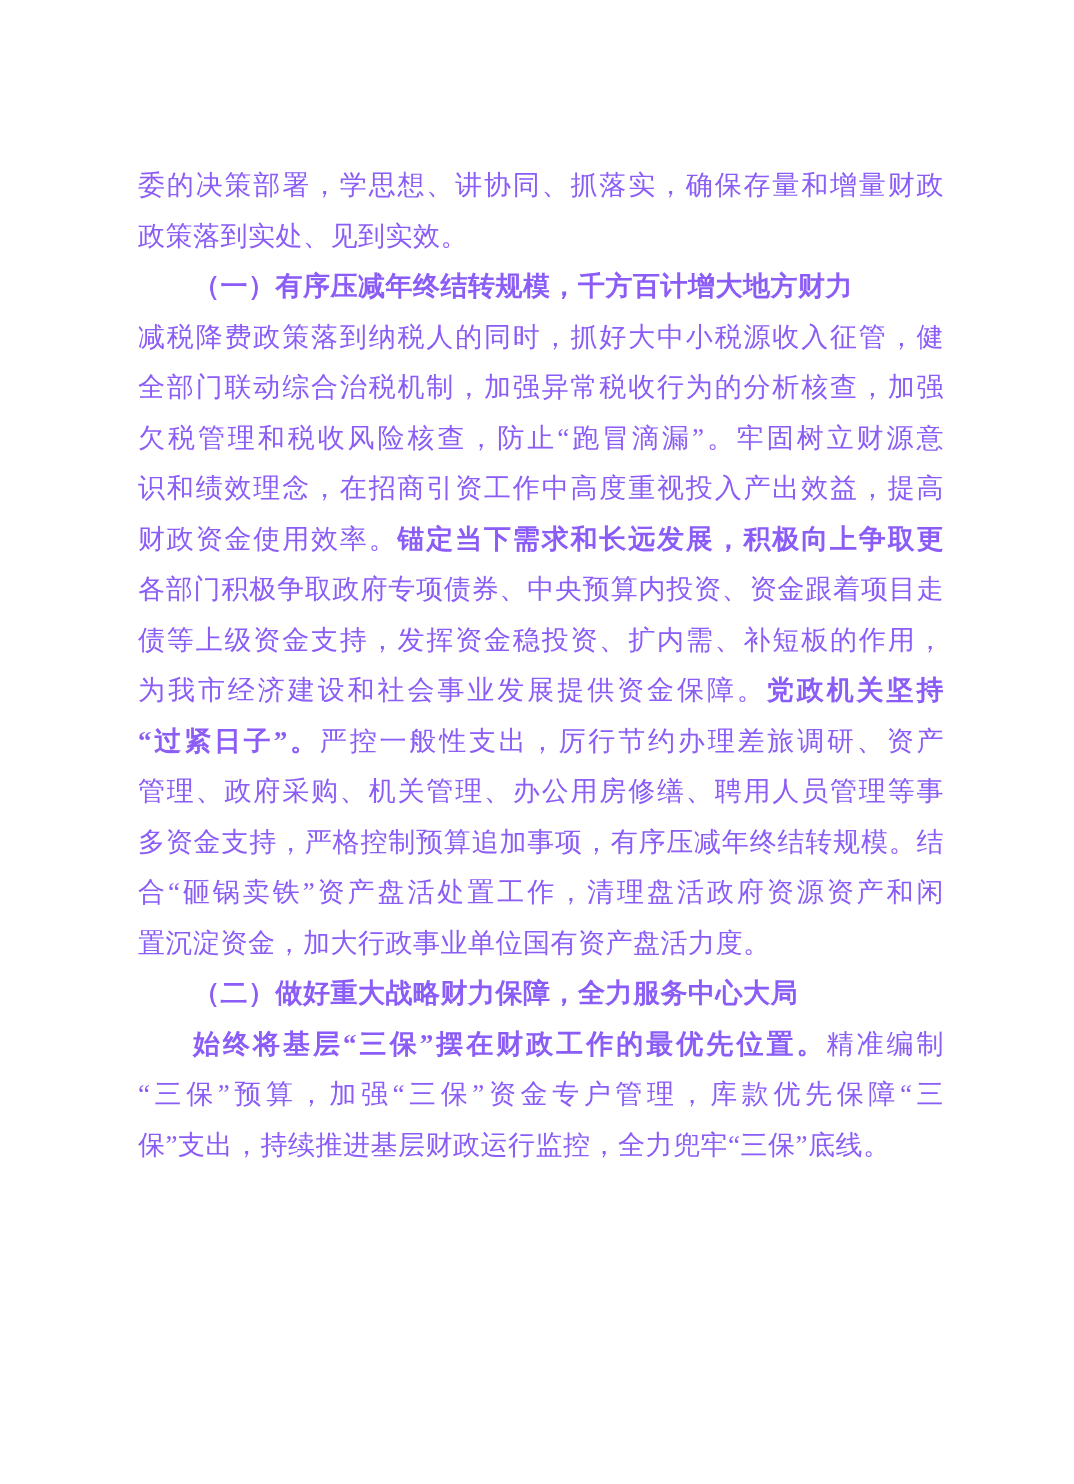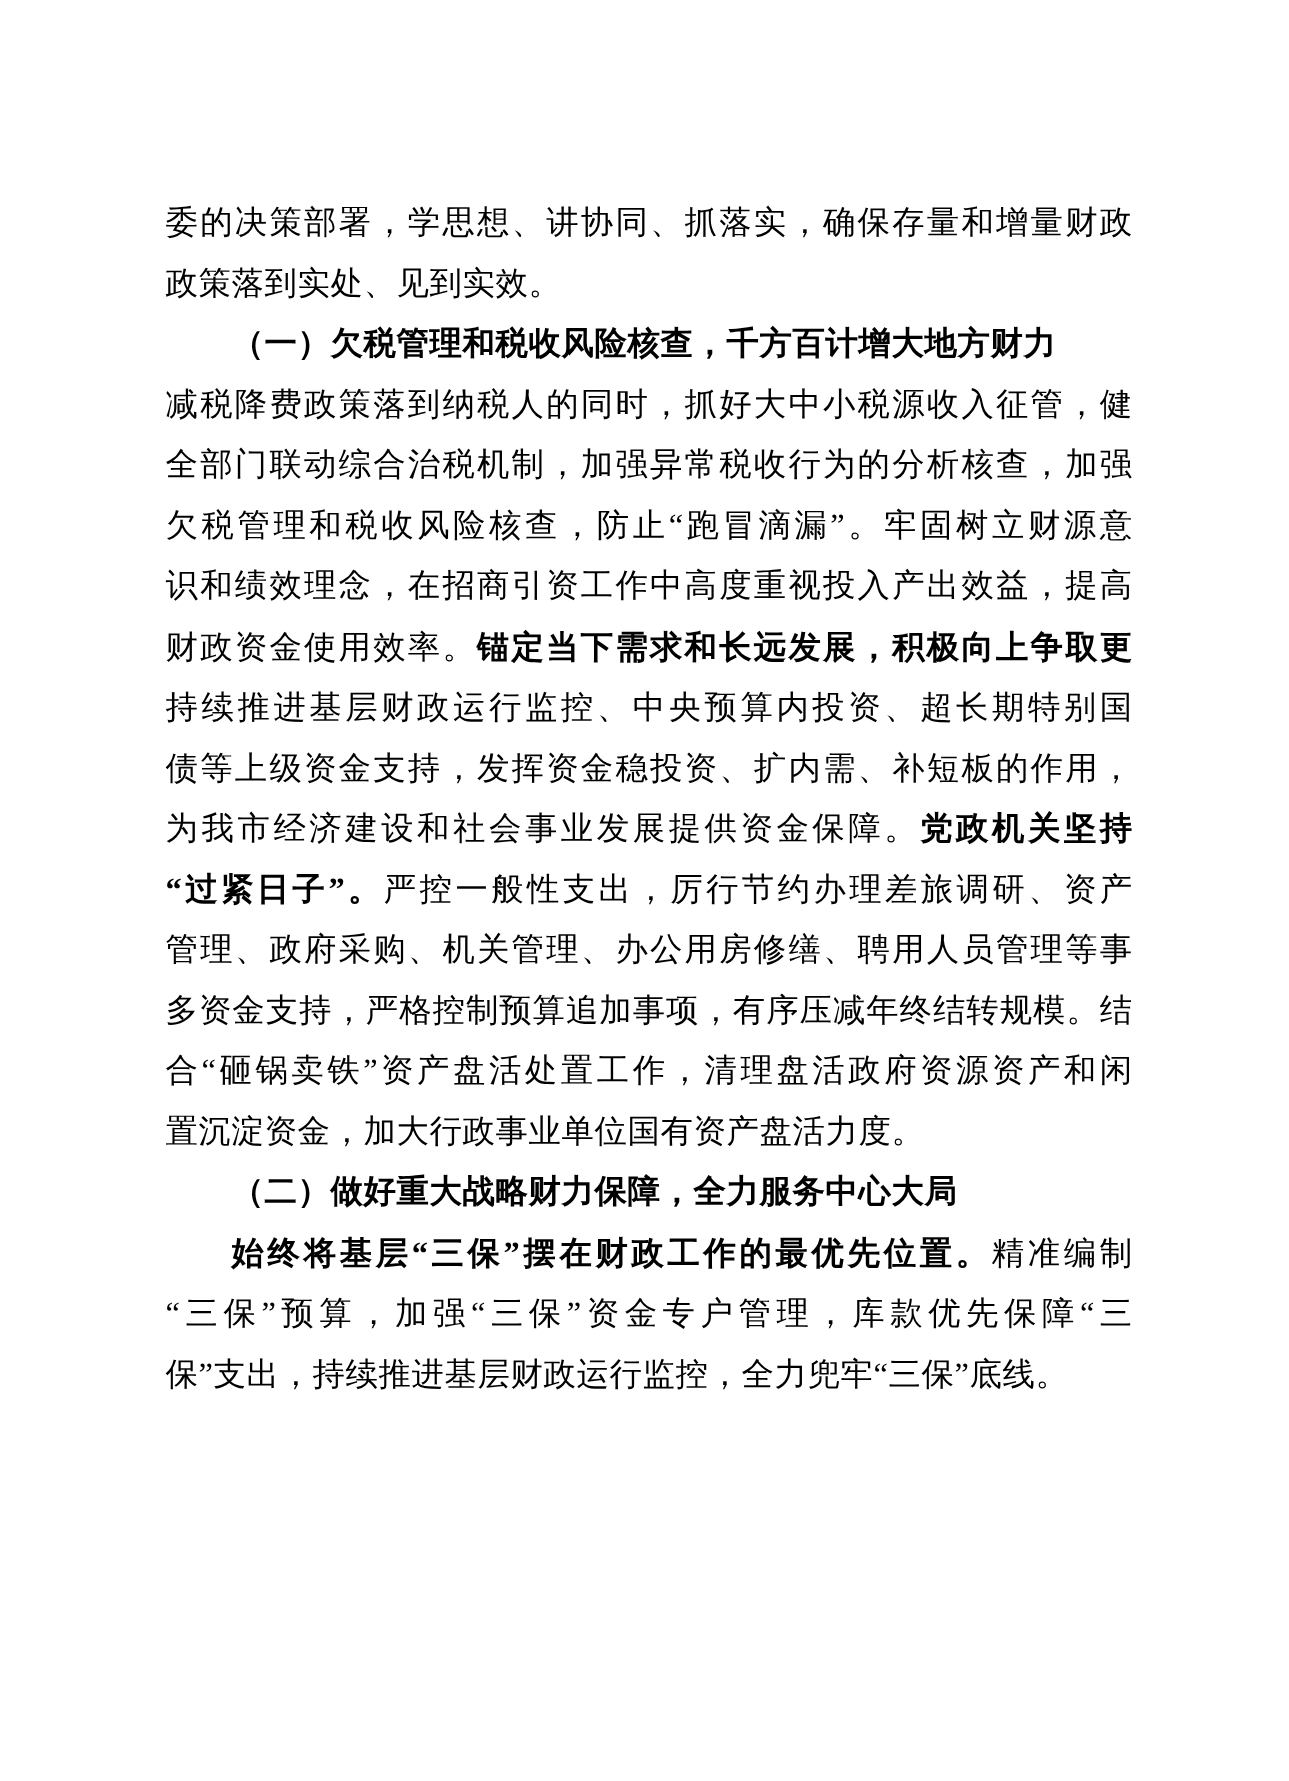--- a/index.html
+++ b/index.html
@@ -23,21 +23,21 @@
     width: 806px;
   }
   .line {
     font-size: 27px;
     line-height: 50.5px;
     height: 50.5px;
     text-align: justify;
     text-align-last: justify;
     text-justify: inter-ideograph;
     letter-spacing: 0.5px;
-    color: #000000;
+    color: #8b5cf6;
     overflow: hidden;
   }
   .line.noflush {
     text-align-last: left;
   }
   .line.indent {
     text-indent: 55px;
   }
   .seg {
     font-weight: 400;
@@ -46,27 +46,27 @@
     font-weight: 700;
   }
 </style>
 </head>
 <body>
 
 <div class="page">
   <div class="doc-body" id="doc-body">
       <div class="line"><span class="seg">委的决策部署，学思想、讲协同、抓落实，确保存量和增量财政</span></div>
       <div class="line noflush"><span class="seg">政策落到实处、见到实效。</span></div>
-      <div class="line indent noflush"><span class="seg bold">（一）欠税管理和税收风险核查，千方百计增大地方财力</span></div>
+      <div class="line indent noflush"><span class="seg bold">（一）有序压减年终结转规模，千方百计增大地方财力</span></div>
       <div class="line"><span class="seg">减税降费政策落到纳税人的同时，抓好大中小税源收入征管，健</span></div>
       <div class="line"><span class="seg">全部门联动综合治税机制，加强异常税收行为的分析核查，加强</span></div>
       <div class="line"><span class="seg">欠税管理和税收风险核查，防止“跑冒滴漏”。牢固树立财源意</span></div>
       <div class="line"><span class="seg">识和绩效理念，在招商引资工作中高度重视投入产出效益，提高</span></div>
       <div class="line"><span class="seg">财政资金使用效率。</span><span class="seg bold">锚定当下需求和长远发展，积极向上争取更</span></div>
-      <div class="line"><span class="seg">持续推进基层财政运行监控、中央预算内投资、超长期特别国</span></div>
+      <div class="line"><span class="seg">各部门积极争取政府专项债券、中央预算内投资、资金跟着项目走</span></div>
       <div class="line"><span class="seg">债等上级资金支持，发挥资金稳投资、扩内需、补短板的作用，</span></div>
       <div class="line"><span class="seg">为我市经济建设和社会事业发展提供资金保障。</span><span class="seg bold">党政机关坚持</span></div>
       <div class="line"><span class="seg bold">“过紧日子”。</span><span class="seg">严控一般性支出，厉行节约办理差旅调研、资产</span></div>
       <div class="line"><span class="seg">管理、政府采购、机关管理、办公用房修缮、聘用人员管理等事</span></div>
       <div class="line"><span class="seg">多资金支持，严格控制预算追加事项，有序压减年终结转规模。结</span></div>
       <div class="line"><span class="seg">合“砸锅卖铁”资产盘活处置工作，清理盘活政府资源资产和闲</span></div>
       <div class="line noflush"><span class="seg">置沉淀资金，加大行政事业单位国有资产盘活力度。</span></div>
       <div class="line indent noflush"><span class="seg bold">（二）做好重大战略财力保障，全力服务中心大局</span></div>
       <div class="line indent"><span class="seg bold">始终将基层“三保”摆在财政工作的最优先位置。</span><span class="seg">精准编制</span></div>
       <div class="line"><span class="seg">“三保”预算，加强“三保”资金专户管理，库款优先保障“三</span></div>

